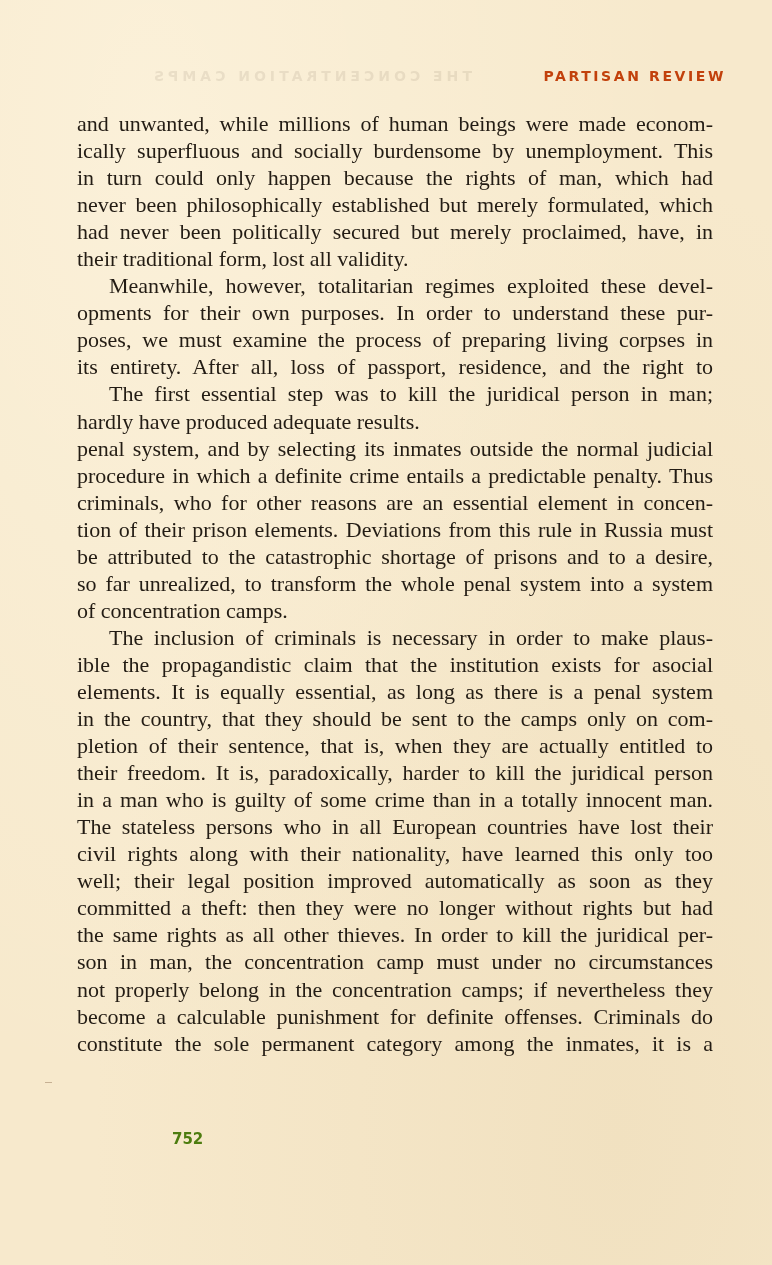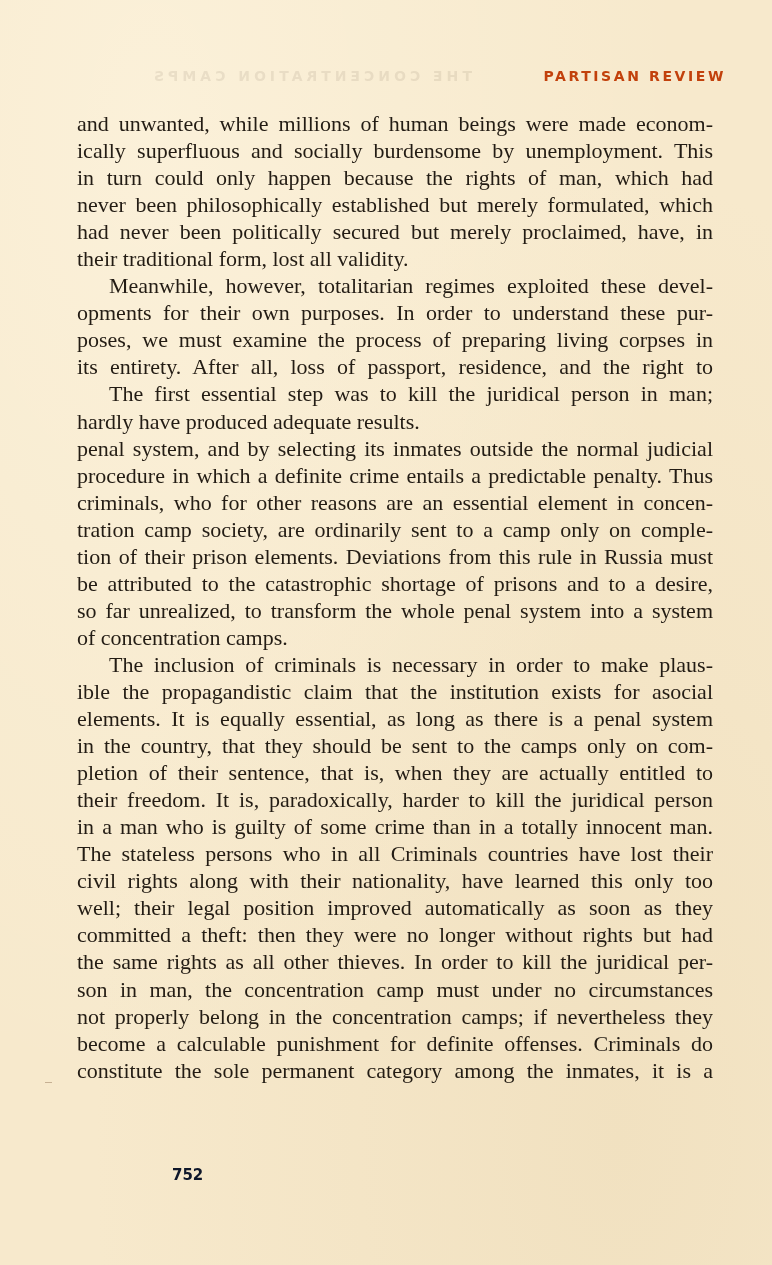--- a/index.html
+++ b/index.html
@@ -60,22 +60,21 @@
     .line.indent {
       padding-left: 32px;
     }
     .page-number {
       position: absolute;
       top: 1130px;
       left: 172px;
       font-family: "DejaVu Sans", "Liberation Sans", sans-serif;
       font-weight: bold;
       font-size: 15px;
-      color: #0f172a;
-      margin-top: 36px;
+      color: #4d7c0f;
     }
     .margin-mark {
       position: absolute;
       left: 45px;
       top: 1082px;
       width: 7px;
       height: 1px;
       background: rgba(150,120,90,0.5);
     }
   </style>
@@ -95,33 +94,32 @@
     <span class="line last">their traditional form, lost all validity.</span>
     <span class="line indent">Meanwhile, however, totalitarian regimes exploited these devel-</span>
     <span class="line">opments for their own purposes. In order to understand these pur-</span>
     <span class="line">poses, we must examine the process of preparing living corpses in</span>
     <span class="line">its entirety. After all, loss of passport, residence, and the right to</span>
     <span class="line indent">The first essential step was to kill the juridical person in man;</span>
     <span class="line last">hardly have produced adequate results.</span>
     <span class="line">penal system, and by selecting its inmates outside the normal judicial</span>
     <span class="line">procedure in which a definite crime entails a predictable penalty. Thus</span>
     <span class="line">criminals, who for other reasons are an essential element in concen-</span>
-    <span class="line">tration camp society, are ordinarily sent to a camp only on comple-</span>
     <span class="line">tion of their prison elements. Deviations from this rule in Russia must</span>
     <span class="line">be attributed to the catastrophic shortage of prisons and to a desire,</span>
     <span class="line">so far unrealized, to transform the whole penal system into a system</span>
     <span class="line last">of concentration camps.</span>
     <span class="line indent">The inclusion of criminals is necessary in order to make plaus-</span>
     <span class="line">ible the propagandistic claim that the institution exists for asocial</span>
     <span class="line">elements. It is equally essential, as long as there is a penal system</span>
     <span class="line">in the country, that they should be sent to the camps only on com-</span>
     <span class="line">pletion of their sentence, that is, when they are actually entitled to</span>
     <span class="line">their freedom. It is, paradoxically, harder to kill the juridical person</span>
     <span class="line">in a man who is guilty of some crime than in a totally innocent man.</span>
-    <span class="line">The stateless persons who in all Criminals countries have lost their</span>
+    <span class="line">The stateless persons who in all European countries have lost their</span>
     <span class="line">civil rights along with their nationality, have learned this only too</span>
     <span class="line">well; their legal position improved automatically as soon as they</span>
     <span class="line">committed a theft: then they were no longer without rights but had</span>
     <span class="line">the same rights as all other thieves. In order to kill the juridical per-</span>
     <span class="line">son in man, the concentration camp must under no circumstances</span>
     <span class="line">not properly belong in the concentration camps; if nevertheless they</span>
     <span class="line">become a calculable punishment for definite offenses. Criminals do</span>
     <span class="line">constitute the sole permanent category among the inmates, it is a</span>
   </div>
 

